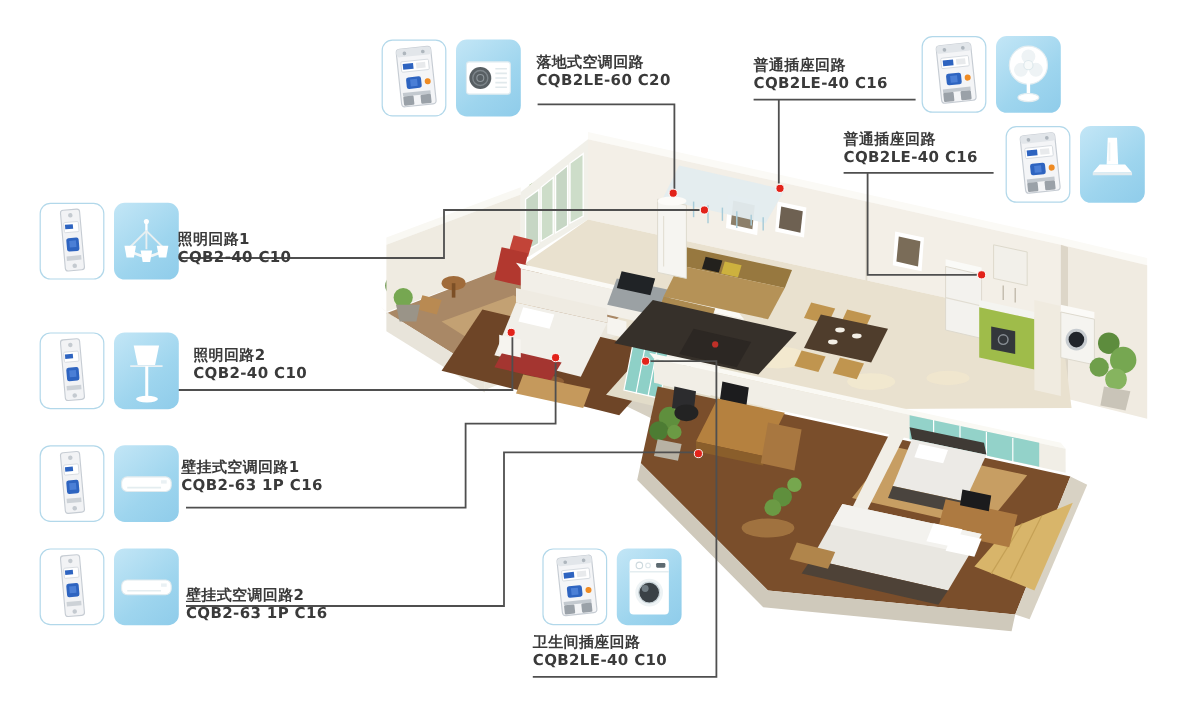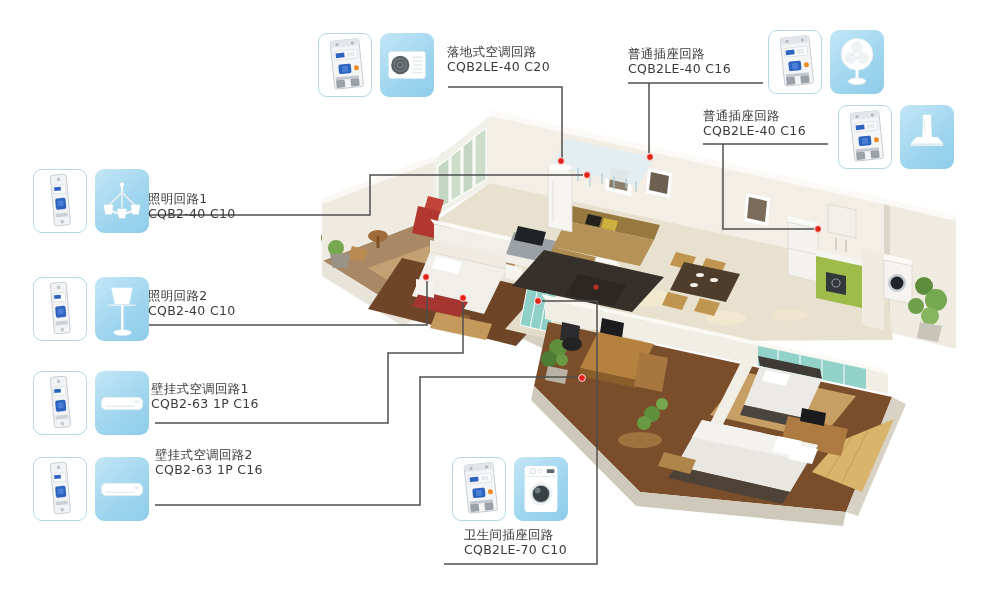--- a/index.html
+++ b/index.html
@@ -14,21 +14,21 @@
   .tiles{position:absolute;display:flex;gap:8px;}
   .tile{
     width:54px;height:64px;border-radius:9px;box-sizing:border-box;
     display:flex;align-items:center;justify-content:center;flex:0 0 auto;
   }
   .tile-white{background:#ffffff;border:1.6px solid var(--tile-border,#b2d8ea);}
   .tile-blue{background:linear-gradient(140deg,#c3e6f6 0%,var(--tile-blue,#9ed5ee) 60%,#8fccea 100%);}
   .tile svg{width:52px;height:62px;display:block;}
   .label{position:absolute;white-space:nowrap;}
   .label .l1,.label .l2{
-    font-size:12.5px;font-weight:400;line-height:14.5px;letter-spacing:.3px;
+    font-size:12.5px;font-weight:700;line-height:14.5px;letter-spacing:.3px;
   }
 </style>
 </head>
 <body>
 
 <svg class="scene" viewBox="0 0 1000 598">
 
   <g>
 
     <g>
@@ -373,21 +373,21 @@
       </svg>
     </div>
   <div class="tile tile-blue">
       <svg viewBox="0 0 54 62">
         <use href="#ic-acout"></use>
       </svg>
     </div>
 </div>
 <div class="label" style="left:447px;top:45px">
   <div class="l1">落地式空调回路</div>
-  <div class="l2">CQB2LE-40 C20</div>
+  <div class="l2">CQB2LE-60 C20</div>
 </div>
 
 <div class="label" style="left:628px;top:47px">
   <div class="l1">普通插座回路</div>
   <div class="l2">CQB2LE-40 C16</div>
 </div>
 <div class="tiles" style="left:768px;top:30px">
   <div class="tile tile-white">
       <svg viewBox="0 0 54 64">
         <use href="#ic-breaker2p"></use>
@@ -439,21 +439,21 @@
       <svg viewBox="0 0 54 66">
         <use href="#ic-breaker1p"></use>
       </svg>
     </div>
   <div class="tile tile-blue">
       <svg viewBox="0 0 54 62">
         <use href="#ic-lamp"></use>
       </svg>
     </div>
 </div>
-<div class="label" style="left:148px;top:289px">
+<div class="label" style="left:161px;top:289px">
   <div class="l1">照明回路2</div>
   <div class="l2">CQB2-40 C10</div>
 </div>
 
 <div class="tiles" style="left:33px;top:371px">
   <div class="tile tile-white">
       <svg viewBox="0 0 54 66">
         <use href="#ic-breaker1p"></use>
       </svg>
     </div>
@@ -473,33 +473,33 @@
       <svg viewBox="0 0 54 66">
         <use href="#ic-breaker1p"></use>
       </svg>
     </div>
   <div class="tile tile-blue">
       <svg viewBox="0 0 54 66">
         <use href="#ic-wallac"></use>
       </svg>
     </div>
 </div>
-<div class="label" style="left:155px;top:448px">
+<div class="label" style="left:155px;top:489px">
   <div class="l1">壁挂式空调回路2</div>
   <div class="l2">CQB2-63 1P C16</div>
 </div>
 
 <div class="tiles" style="left:452px;top:457px">
   <div class="tile tile-white">
       <svg viewBox="0 0 54 64">
         <use href="#ic-breaker2p"></use>
       </svg>
     </div>
   <div class="tile tile-blue">
       <svg viewBox="0 0 54 62">
         <use href="#ic-washer"></use>
       </svg>
     </div>
 </div>
-<div class="label" style="left:464px;top:528px">
+<div class="label" style="left:444px;top:528px">
   <div class="l1">卫生间插座回路</div>
-  <div class="l2">CQB2LE-70 C10</div>
+  <div class="l2">CQB2LE-40 C10</div>
 </div>
 
 </body></html>

